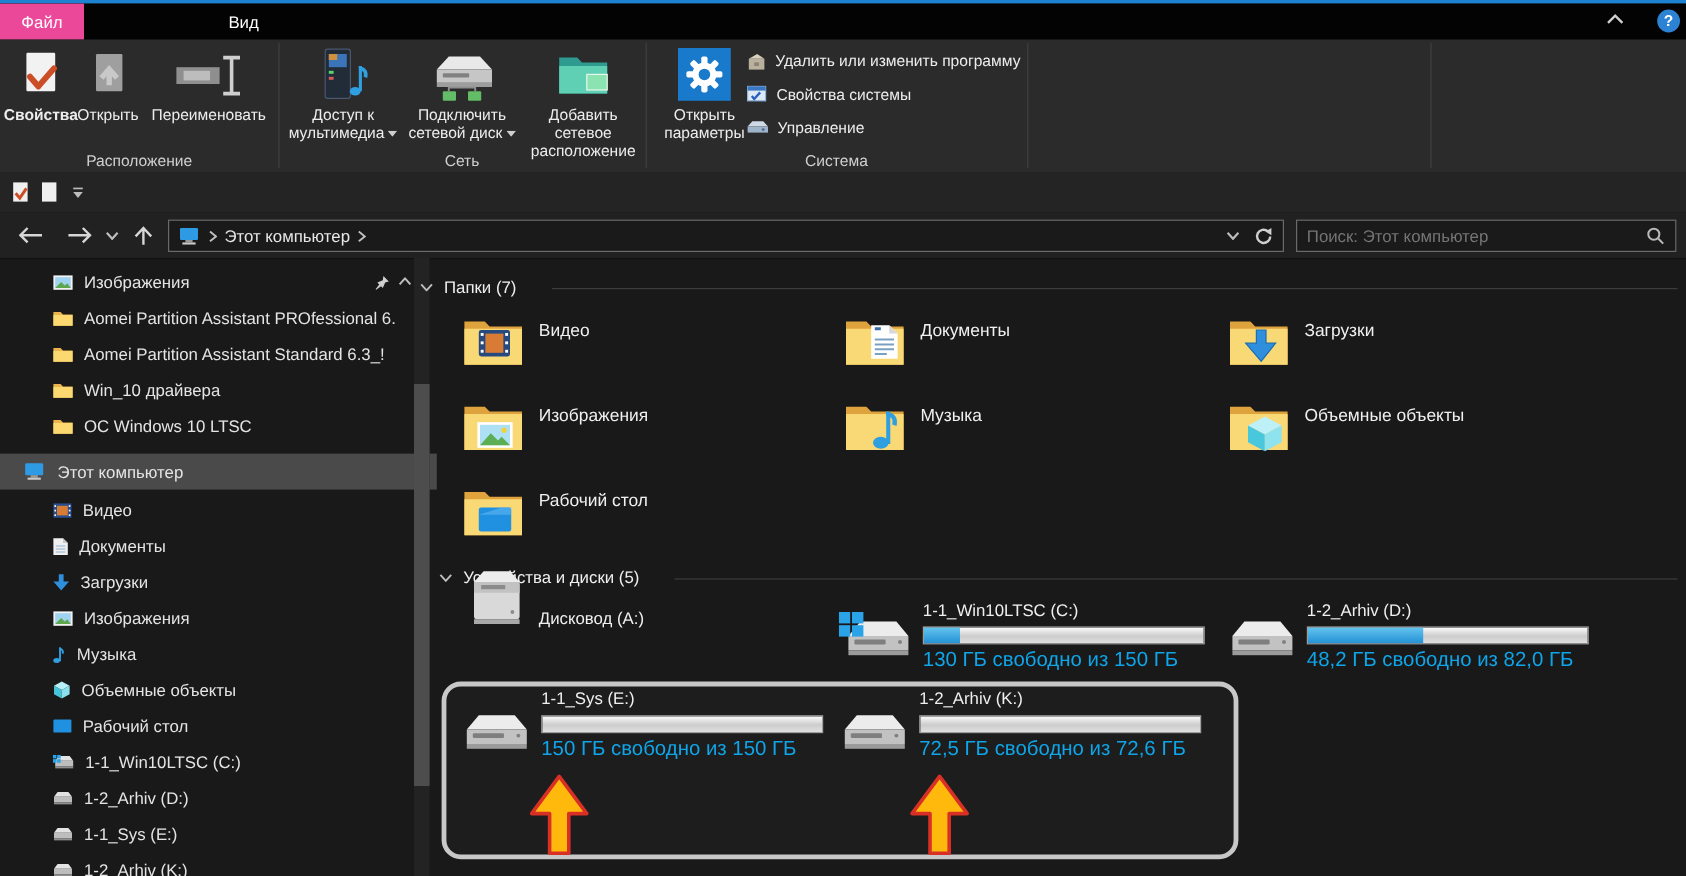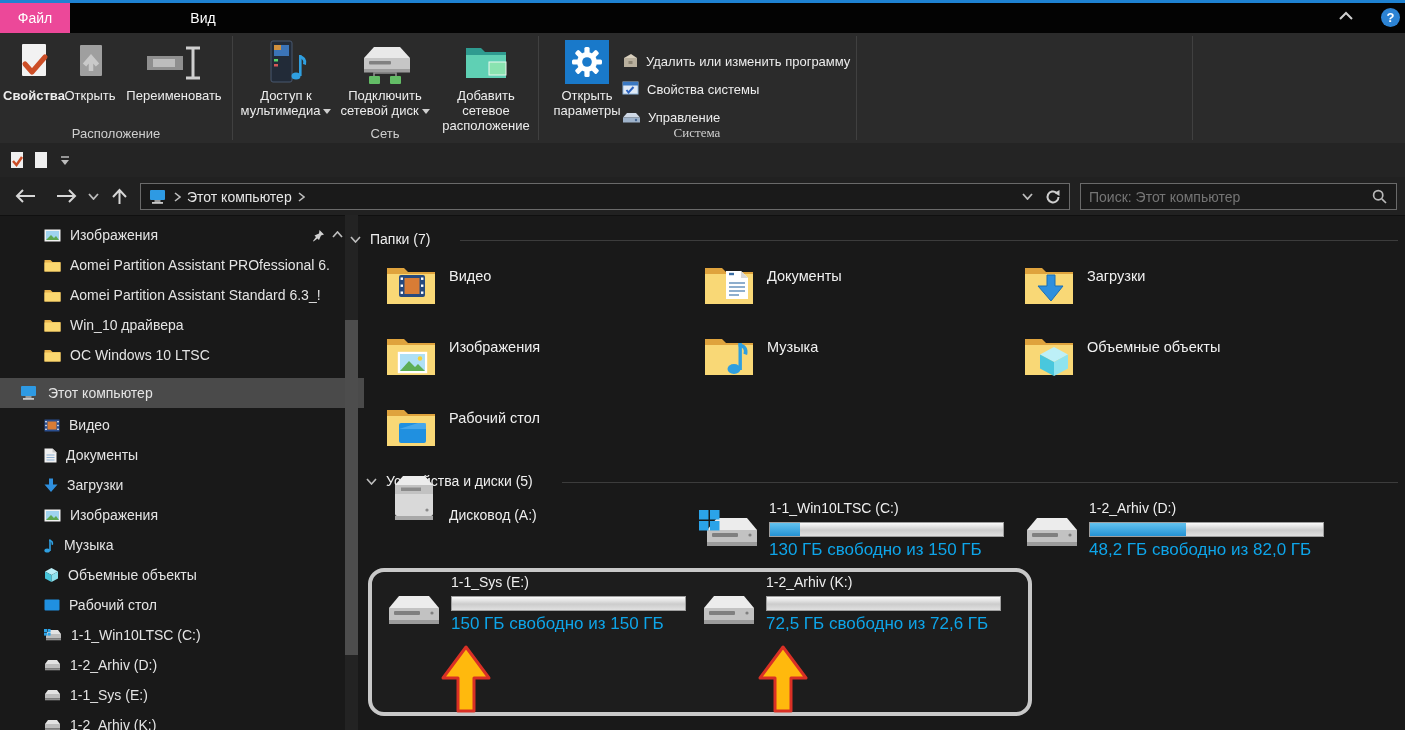--- a/index.html
+++ b/index.html
@@ -20,21 +20,21 @@
             color:#fff;font-size:13px;font-weight:bold;text-align:center;line-height:19px;}
 
   
   #ribbon{left:0;top:33px;width:1405px;height:110px;background:#2b2b2b;border-bottom:1px solid #3a3a3a;}
   .rsep{position:absolute;top:3px;bottom:3px;width:1px;background:#404040;}
   .grp-label{position:absolute;bottom:2px;text-align:center;font-size:13px;color:#cfcfcf;}
   .rbtn{position:absolute;top:3px;display:flex;flex-direction:column;align-items:center;
         text-align:center;font-size:13px;line-height:15px;color:#ededed;cursor:default;}
   .rbtn .ic{height:52px;display:flex;align-items:center;justify-content:center;}
   .caret{display:inline-block;vertical-align:middle;margin-left:3px;}
-  .sys-item{position:absolute;left:622px;height:26px;display:flex;align-items:flex-end;gap:7px;font-size:13px;color:#ededed;}
+  .sys-item{position:absolute;left:622px;height:26px;display:flex;align-items:flex-start;gap:7px;font-size:13px;color:#ededed;}
 
   
   #qatrow{left:0;top:143px;width:1405px;height:34px;background:#242424;border-bottom:1px solid #151515;}
   #navbar{left:0;top:177px;width:1405px;height:38px;background:#212121;border-bottom:1px solid #101010;}
   .navic{position:absolute;top:0;height:38px;display:flex;align-items:center;justify-content:center;}
   #addressbar{left:140px;top:6px;width:930px;height:27px;background:#1a1a1a;border:1px solid #6a6a6a;
               display:flex;align-items:center;box-sizing:border-box;}
   #addressbar .crumb{font-size:14px;color:#e6e6e6;margin:0 6px;}
   #searchbox{left:1080px;top:6px;width:317px;height:27px;background:#1a1a1a;border:1px solid #6a6a6a;
              display:flex;align-items:center;box-sizing:border-box;}
@@ -208,21 +208,21 @@
     <div class="sys-item" style="top:66px;">
       <span>
         <svg width="19" height="14">
             <polygon points="5,2 14,2 18,6.5 1,6.5" fill="#cfd9e6"></polygon>
           <rect x="1" y="6.5" width="17" height="5" fill="#9fb3cb"></rect>
           <circle cx="14" cy="9" r="1.2" fill="#4a6a94"></circle>
           </svg>
       </span>
       <span>Управление</span>
     </div>
-    <div class="grp-label" style="left:538px;width:318px;font-family:Liberation Serif, serif;">Система</div>
+    <div class="grp-label" style="left:538px;width:318px;">Система</div>
     <div class="rsep" style="left:856px;"></div>
     <div class="rsep" style="left:1192px;"></div>
   </div>
 
   <div id="qatrow" class="abs">
     <div class="abs" style="left:10px;top:8px;">
       <svg width="15" height="18">
           <rect x="1" y="1" width="12" height="16" fill="#f0f0f0"></rect>
         <path d="M3 10 l3.5 4 L12 6" stroke="#cc4e27" stroke-width="2.5" fill="none"></path>
         </svg>

